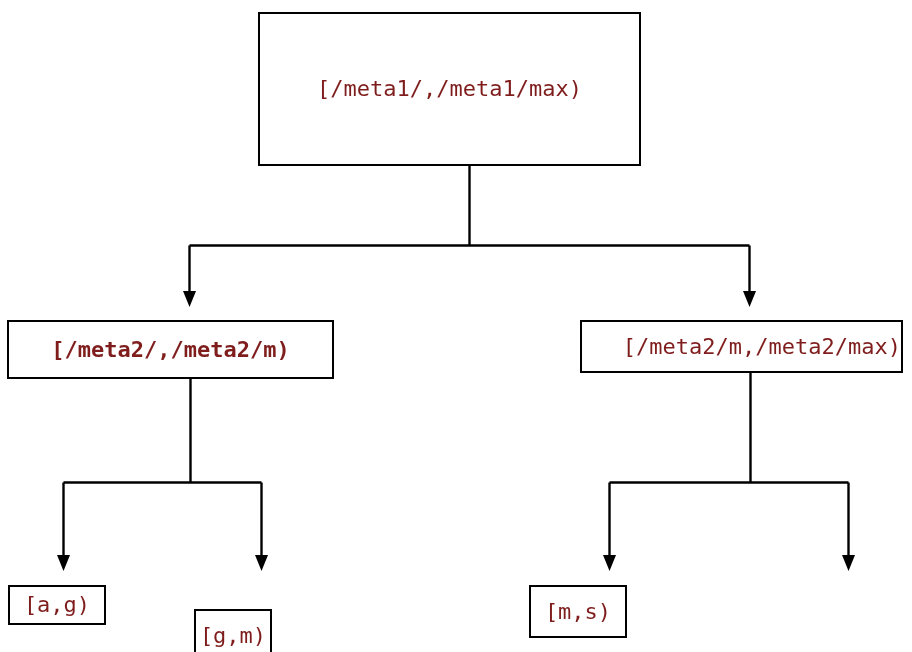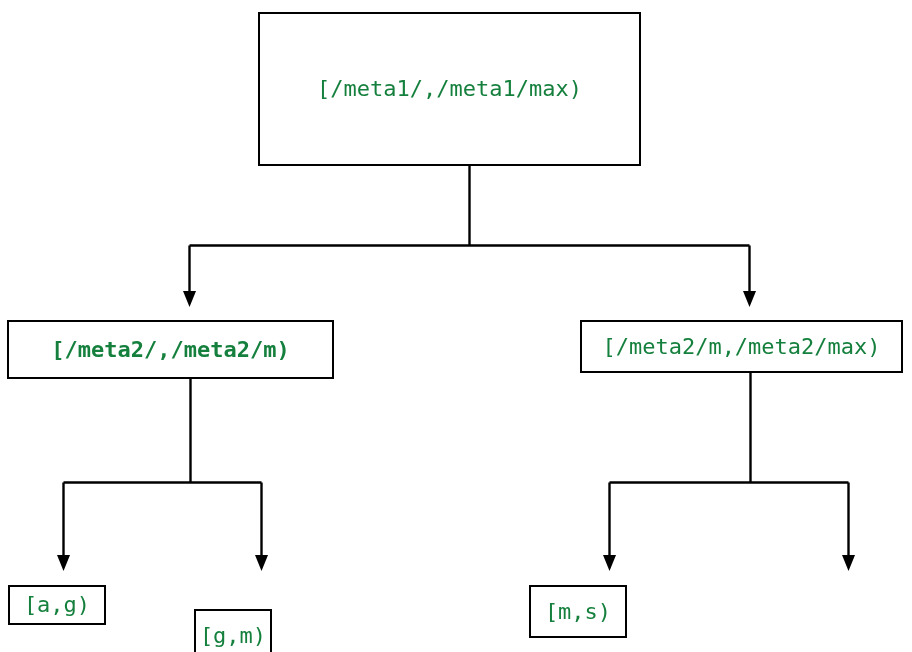--- a/index.html
+++ b/index.html
@@ -31,21 +31,21 @@
     position: absolute;
     box-sizing: border-box;
     background: #ffffff;
     border: 2px solid #000000;
     display: flex;
     align-items: center;
     justify-content: center;
     z-index: 2;
   }
   .node-label {
-    color: #15803d;
+    color: #7f1d1d;
     white-space: pre;
     line-height: 1;
     letter-spacing: 0px;
   }
   .node-root .node-label   { font-size: 22px; }
   .node-level2 .node-label { font-size: 22px; }
   .node-leaf .node-label   { font-size: 22px; }
 </style>
 </head>
 <body>
@@ -83,21 +83,21 @@
   </svg>
 
   <div class="node-box node-root" style="left:258px; top:12px; width:383px; height:154px;">
     <span class="node-label">[/meta1/,/meta1/max)</span>
   </div>
 
   <div class="node-box node-level2" style="left:7px; top:320px; width:327px; height:59px;font-weight:bold;">
     <span class="node-label">[/meta2/,/meta2/m)</span>
   </div>
 
-  <div class="node-box node-level2" style="left:580px; top:320px; width:323px; height:53px;">
+  <div class="node-box node-level2" style="left:580px; top:320px; width:323px; height:53px;justify-content:flex-end;">
     <span class="node-label">[/meta2/m,/meta2/max)</span>
   </div>
 
   <div class="node-box node-leaf" style="left:8px; top:585px; width:98px; height:40px;">
     <span class="node-label">[a,g)</span>
   </div>
 
   <div class="node-box node-leaf" style="left:194px; top:585px; width:78px; height:53px;margin-top:24px;">
     <span class="node-label">[g,m)</span>
   </div>

